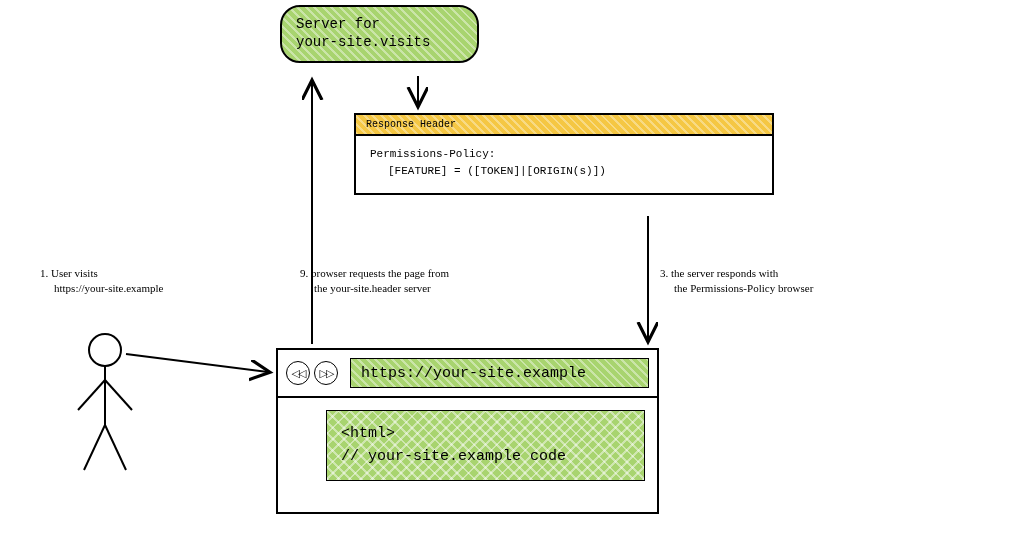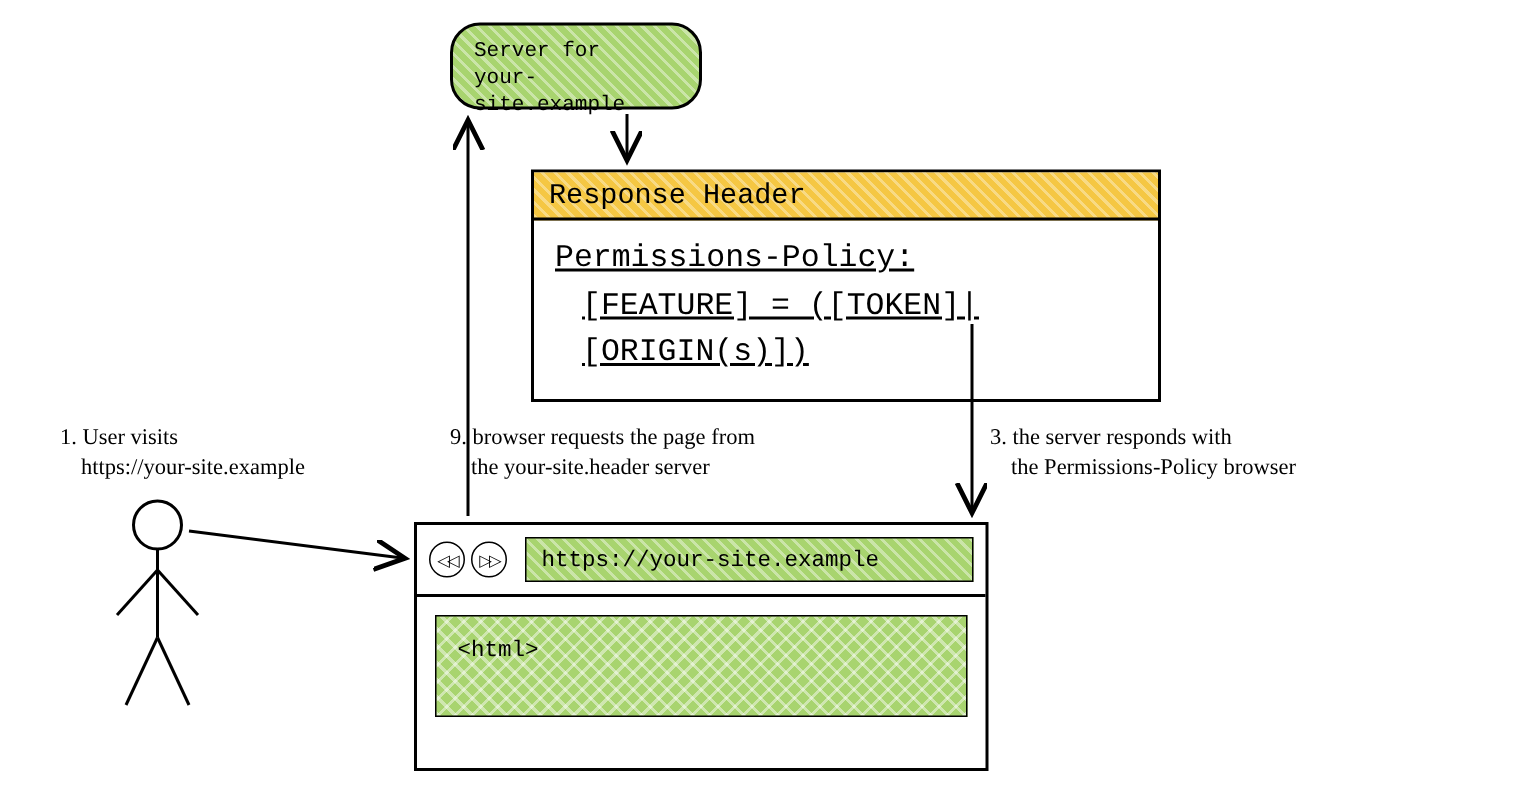--- a/index.html
+++ b/index.html
@@ -33,41 +33,39 @@
   }
   .crosshatch-green {
     background-color: #a8d46f;
     background-image:
       repeating-linear-gradient(45deg, rgba(255,255,255,0.45) 0, rgba(255,255,255,0.45) 2px, transparent 2px, transparent 8px),
       repeating-linear-gradient(-45deg, rgba(255,255,255,0.45) 0, rgba(255,255,255,0.45) 2px, transparent 2px, transparent 8px);
   }
   
   
   #server {
-    left: 280px; top: 15px; width: 168px; height: 58px;
+    left: 280px; top: 5px; width: 199px; height: 58px;
     padding: 8px 14px;
     font-size: 14px;
     line-height: 1.3;
-    margin-left: 20px;
   }
   
   
   #response-container {
     left: 354px; top: 113px; width: 420px;
   }
   #response-header-bar {
     border-bottom: 2px solid #000;
     padding: 4px 10px;
-    font-size: 19px;
+    font-size: 10px;
   }
   #response-body {
     padding: 10px 14px 14px 14px;
-    font-size: 21px;
+    font-size: 11px;
     line-height: 1.5;
-    text-decoration: underline;
   }
   
   
   #browser {
     left: 276px; top: 348px; width: 383px; height: 166px;
   }
   #browser-toolbar {
     height: 48px;
     border-bottom: 2px solid #000;
     display: flex;
@@ -98,68 +96,69 @@
   }
   #browser-body {
     padding: 12px;
   }
   #code-block {
     border: 1.5px solid #000;
     padding: 12px 14px;
     font-size: 15px;
     line-height: 1.5;
     min-height: 68px;
+    margin-left: 36px;
   }
   
   
   .label {
     position: absolute;
-    font-size: 15px;
+    font-size: 11px;
     line-height: 1.35;
-    margin-top: 16px;
   }
   
   
   #stick {
     position: absolute;
     left: 70px; top: 330px;
   }
   
   svg.arrows {
     position: absolute;
     left: 0; top: 0;
     width: 1012px; height: 538px;
     pointer-events: none;
   }
 </style>
 </head>
 <body>
 
 <div id="server" class="box rounded hatch-green mono">
   <div>Server for</div>
-  <div>your-site.example</div>
+  <div>your-site.visits</div>
 </div>
 
 <div id="response-container" class="box">
   <div id="response-header-bar" class="hatch-yellow mono">Response Header</div>
   <div id="response-body" class="mono">
     <div>Permissions-Policy:</div>
     <div style="padding-left:18px">[FEATURE] = ([TOKEN]|[ORIGIN(s)])</div>
   </div>
 </div>
 
 <div id="browser" class="box">
   <div id="browser-toolbar">
     <div class="nav-btn">◁◁</div>
     <div class="nav-btn">▷▷</div>
     <div id="addr-bar" class="hatch-green mono">https://your-site.example</div>
   </div>
   <div id="browser-body">
     <div id="code-block" class="crosshatch-green mono">
       <div>&lt;html&gt;</div>
+      <div>// your-site.example code</div>
     </div>
   </div>
 </div>
 
 <svg id="stick" width="80" height="150">
   <circle cx="35" cy="20" r="16" fill="none" stroke="#000" stroke-width="2"></circle>
   <line x1="35" y1="36" x2="35" y2="95" stroke="#000" stroke-width="2"></line>
   <line x1="35" y1="50" x2="8" y2="80" stroke="#000" stroke-width="2"></line>
   <line x1="35" y1="50" x2="62" y2="80" stroke="#000" stroke-width="2"></line>
   <line x1="35" y1="95" x2="14" y2="140" stroke="#000" stroke-width="2"></line>

